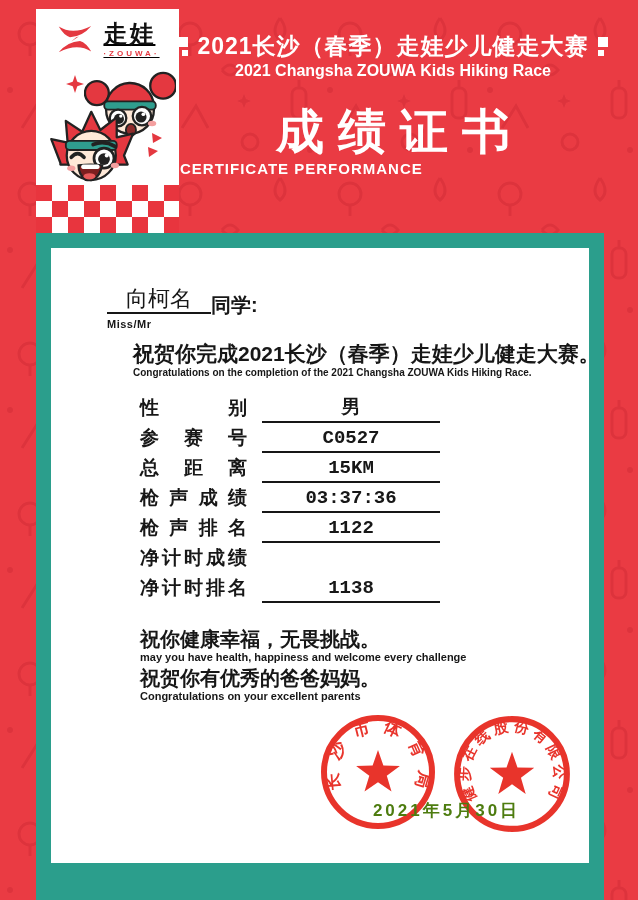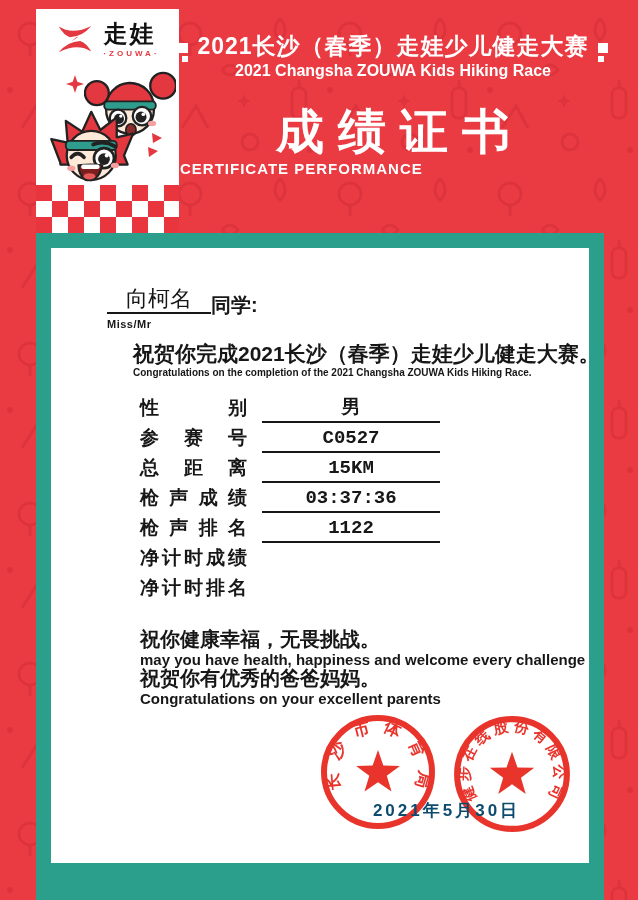--- a/index.html
+++ b/index.html
@@ -2,37 +2,37 @@
 <html><head>
 <meta charset="utf-8">
 <style>
   html,body{margin:0;padding:0;background:#555;}
   .page{position:relative;width:638px;height:900px;overflow:hidden;background:#ea3b43;
         font-family:"Liberation Sans",sans-serif;}
   .abs{position:absolute;}
   svg{display:block;}
 
   
-  .title-row{left:180px;top:31px;width:426px;display:flex;align-items:flex-end;justify-content:center;gap:9px;}
+  .title-row{left:180px;top:31px;width:426px;display:flex;align-items:center;justify-content:center;gap:9px;}
   .event-title{color:#fff;font-weight:bold;font-size:23px;letter-spacing:1px;white-space:nowrap;}
   .event-title .mid{font-family:"Liberation Serif",serif;font-weight:600;}
   .bracket{display:inline-flex;flex-direction:column;gap:3px;}
   .bracket .sq-big{width:10px;height:10px;background:#fff;}
   .bracket .sq-small{width:6px;height:6px;background:#fff;}
   .bracket.left{align-items:flex-end;}
   .bracket.right{align-items:flex-start;}
   .event-subtitle{left:180px;top:62px;width:426px;text-align:center;color:#fff;font-weight:bold;font-size:16px;white-space:nowrap;}
   .cert-title{left:180px;top:100px;width:426px;text-align:center;color:#fff;font-weight:bold;
               font-size:48px;letter-spacing:14px;padding-left:14px;box-sizing:border-box;white-space:nowrap;}
   .cert-subtitle{left:180px;top:160px;width:426px;text-align:left;color:#ffffff;font-weight:bold;
                  font-size:15px;letter-spacing:1px;white-space:nowrap;}
 
   
   .sidebar{left:36px;top:9px;width:143px;height:224px;background:#fff;}
-  .logo-row{position:absolute;left:0;top:12px;width:143px;display:flex;justify-content:center;align-items:flex-start;gap:8px;}
+  .logo-row{position:absolute;left:0;top:12px;width:143px;display:flex;justify-content:center;align-items:flex-start;gap:8px;text-decoration:underline;}
   .logo-cn{font-size:24px;font-weight:bold;color:#111;line-height:1.1;letter-spacing:2px;}
   .logo-en{font-size:8px;font-weight:bold;color:#e43840;letter-spacing:3px;text-align:center;margin-top:2px;}
   .checker{left:0;bottom:0;width:143px;height:48px;
            background:repeating-conic-gradient(#e8353e 0% 25%,#ffffff 0% 50%);
            background-size:32px 32px;background-position:16px 0;}
 
   
   .cert-frame{left:36px;top:233px;width:568px;height:799px;background:#2b9e8c;}
   .cert-paper{position:absolute;left:15px;top:15px;width:538px;height:615px;background:#fff;}
 
@@ -47,30 +47,30 @@
   .congrats-en{left:82px;top:119px;font-size:10px;font-weight:bold;color:#171717;white-space:nowrap;}
 
   .field-row{position:absolute;left:0;width:538px;height:27px;}
   .field-label{position:absolute;left:89px;bottom:2px;width:107px;display:flex;justify-content:space-between;
                font-size:19px;font-weight:bold;color:#171717;}
   .field-value{position:absolute;left:211px;bottom:0;width:178px;border-bottom:2px solid #171717;
                text-align:center;font-family:"Liberation Mono",monospace;font-weight:bold;
                font-size:19px;color:#171717;line-height:26px;}
 
   .bless-cn{left:89px;font-size:20px;font-weight:bold;color:#171717;white-space:nowrap;}
-  .bless-en{left:89px;font-size:15px;font-weight:bold;color:#171717;white-space:nowrap;}
+  .bless-en{left:89px;font-size:11px;font-weight:bold;color:#171717;white-space:nowrap;}
 
   .stamp{opacity:.93;}
   .stamp-left{left:265px;top:462px;}
   .stamp-right{left:398px;top:463px;}
   .stamp text{font-family:"Liberation Sans",sans-serif;font-weight:bold;fill:#e7251c;}
   .stamp-left text{font-size:17px;letter-spacing:11px;}
   .stamp-right text{font-size:14.5px;letter-spacing:4px;}
   .date-line{left:308px;top:551px;width:175px;text-align:center;font-size:17px;font-weight:bold;
-             letter-spacing:3px;color:#0c4a6e;z-index:6;}
+             letter-spacing:3px;color:#4d7c0f;z-index:6;}
 </style>
 </head>
 <body>
 
 <div class="page">
 
   <svg class="abs" width="638" height="900">
     <defs>
       <pattern id="doodles" width="160" height="160" patternUnits="userSpaceOnUse">
         <g stroke="#d92f39" stroke-width="3" fill="none" opacity="0.75">
@@ -227,20 +227,21 @@
           </div>
       </div>
       <div class="field-row" style="top:328px">
         <div class="field-label">
             <span>净</span>
             <span>计</span>
             <span>时</span>
             <span>排</span>
             <span>名</span>
           </div>
+        <div class="field-value">1138</div>
       </div>
 
       <div class="abs bless-cn" style="top:378px">祝你健康幸福，无畏挑战。</div>
       <div class="abs bless-en" style="top:403px">may you have health, happiness and welcome every challenge</div>
       <div class="abs bless-cn" style="top:417px">祝贺你有优秀的爸爸妈妈。</div>
       <div class="abs bless-en" style="top:442px">Congratulations on your excellent parents</div>
 
       <svg class="abs stamp stamp-left" width="124" height="124" viewBox="0 0 124 124">
         <defs>
             <path id="arcL" d="M25.7,78.9 A40,40 0 1 1 98.3,78.9" fill="none"></path>

